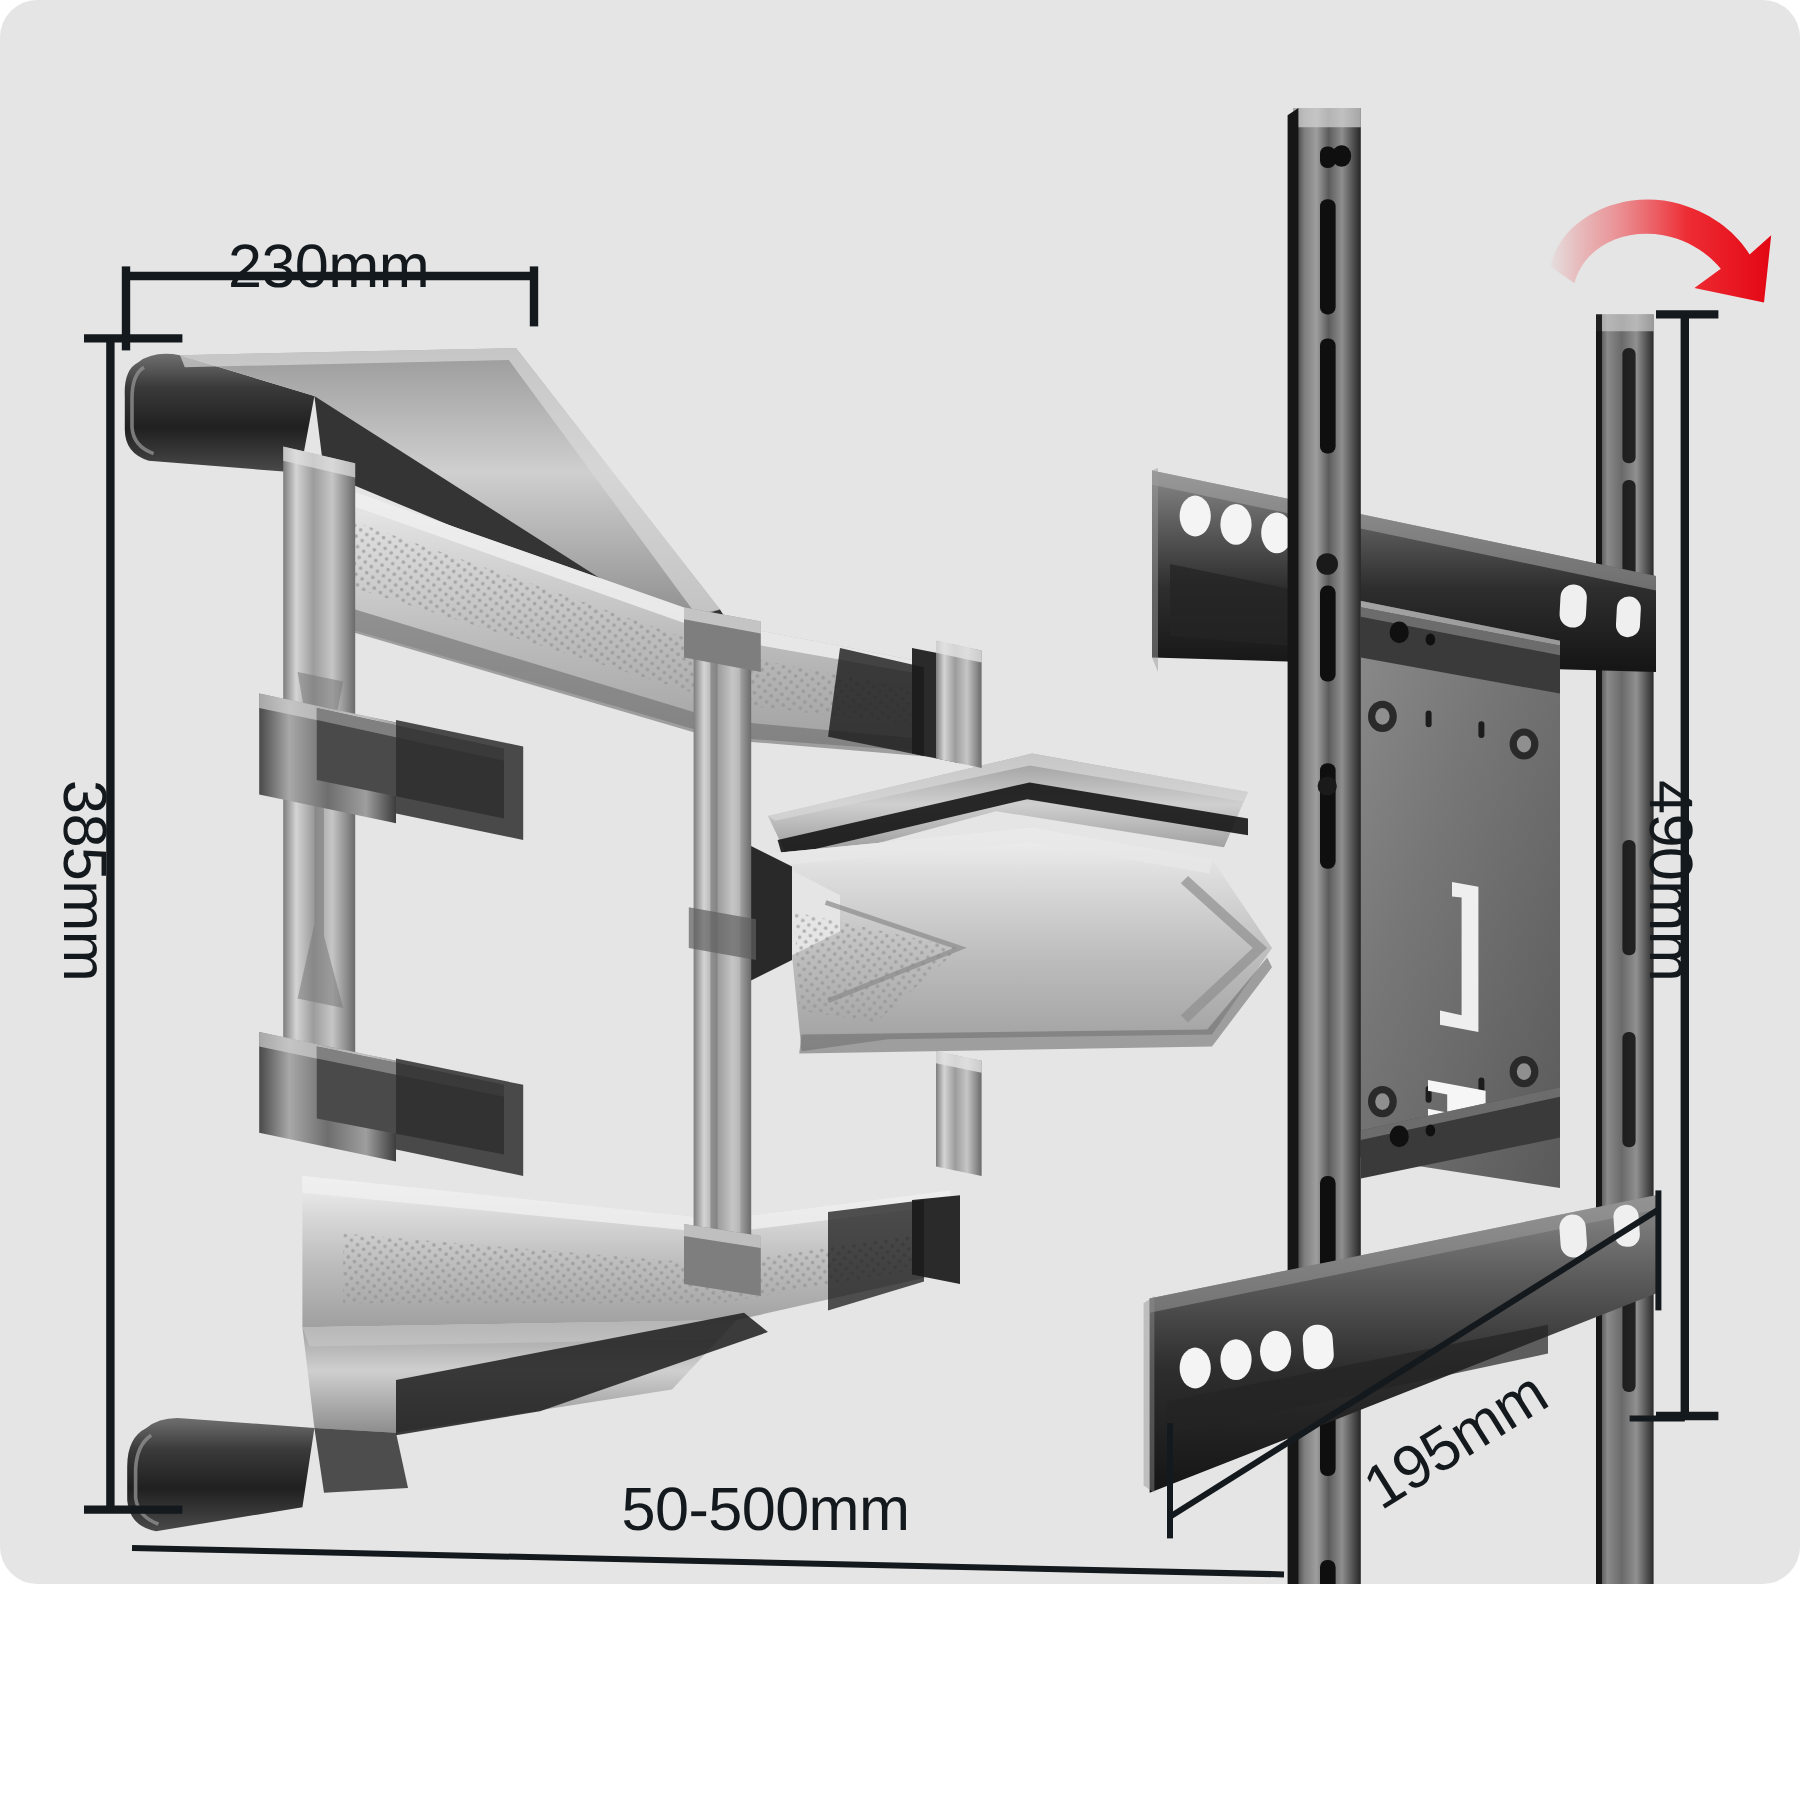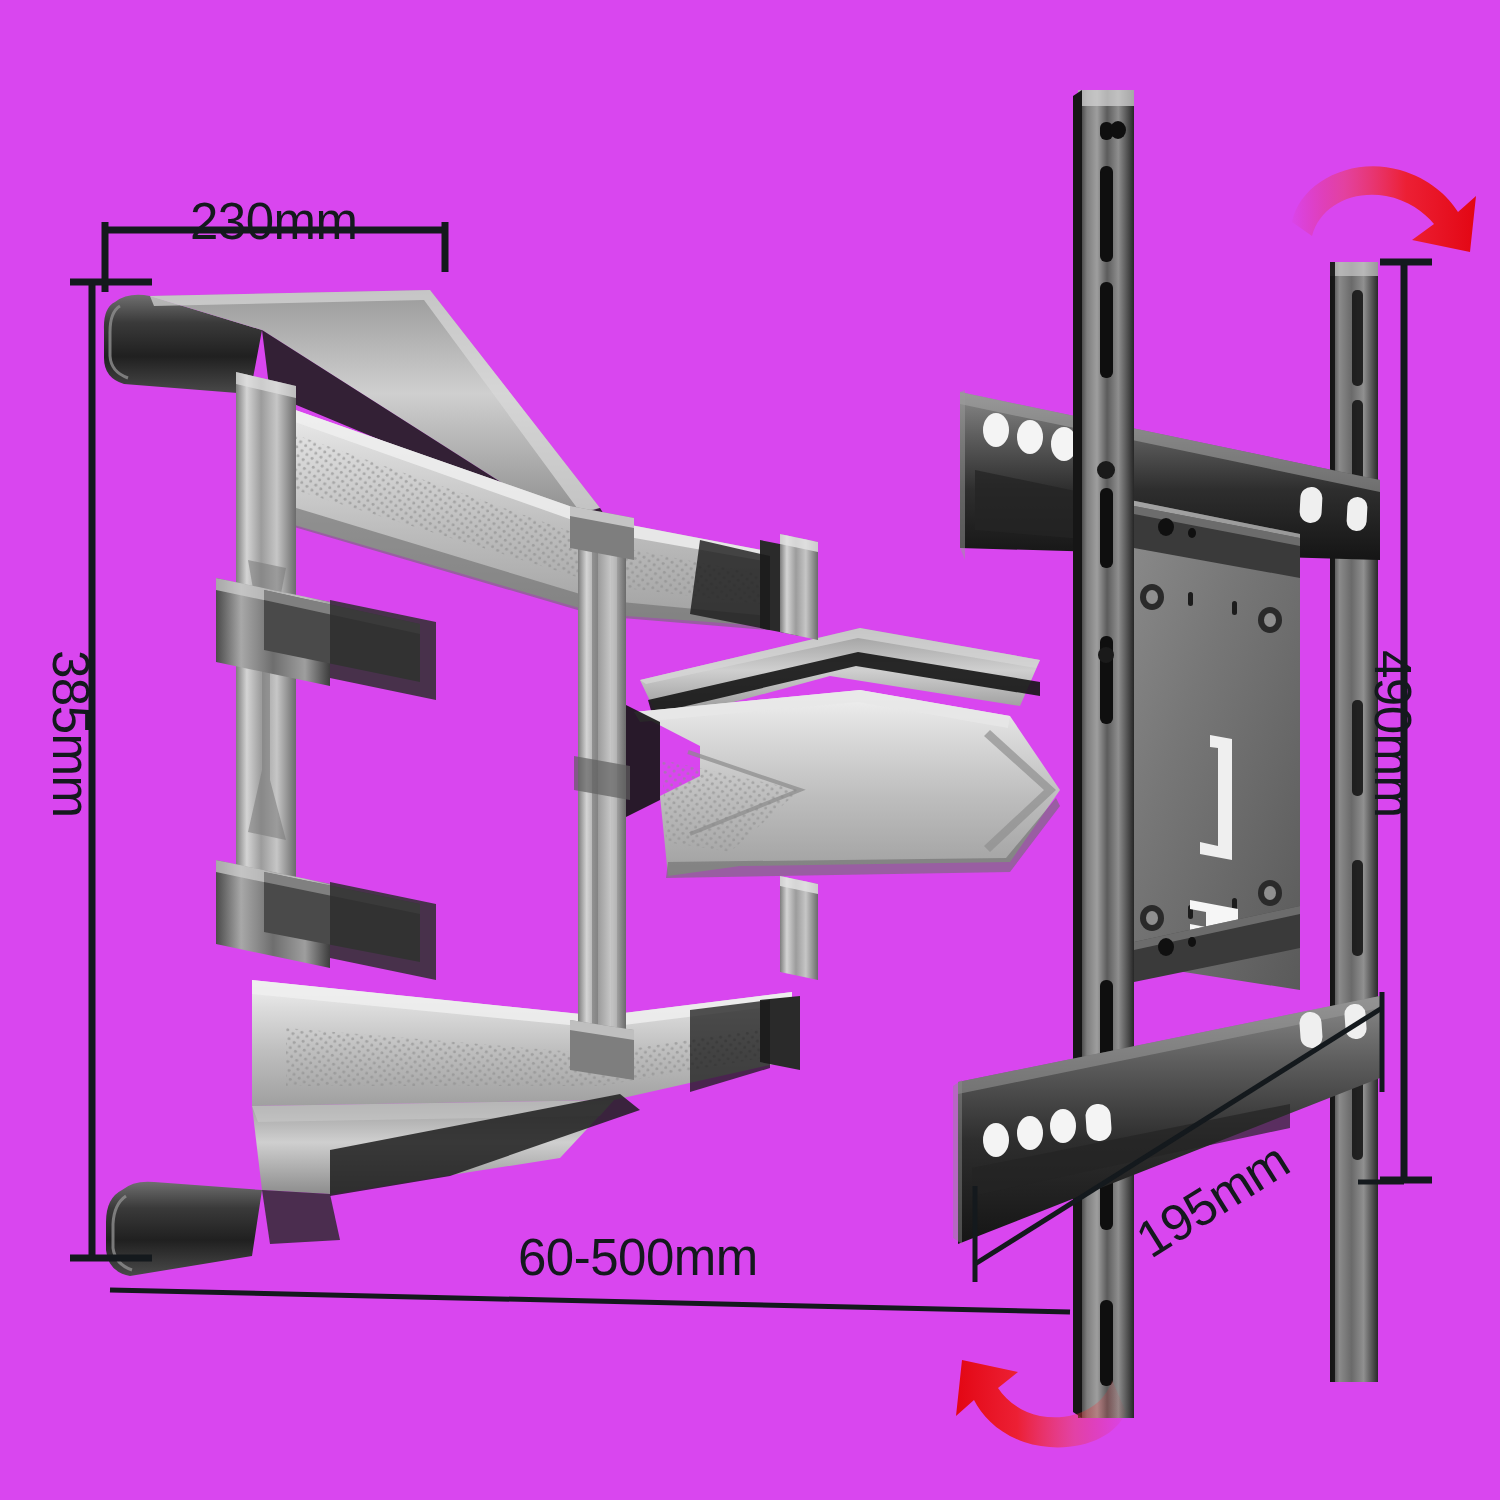--- a/index.html
+++ b/index.html
@@ -7,23 +7,24 @@
     margin: 0;
     padding: 0;
     background: #ffffff;
   }
   body {
     font-family: "Liberation Sans", sans-serif;
   }
   #stage {
     position: relative;
     width: 1500px;
-    height: 1500px;
-    background: #d946ef;
+    height: 1320px;
+    background: #e5e5e5;
     overflow: hidden;
+    border-radius: 31px;
   }
   #stage svg.layer {
     position: absolute;
     left: 0;
     top: 0;
     width: 1500px;
     height: 1500px;
   }
   .dimlabel {
     position: absolute;
@@ -407,15 +408,15 @@
   </svg>
 
   <div class="dimlabel dl-230">230mm</div>
 
   <div class="dimlabel dl-385">385mm</div>
 
   <div class="dimlabel dl-490">490mm</div>
 
   <div class="dimlabel dl-195">195mm</div>
 
-  <div class="dimlabel dl-60500">60-500mm</div>
+  <div class="dimlabel dl-60500">50-500mm</div>
 
 </div>
 
 </body></html>

